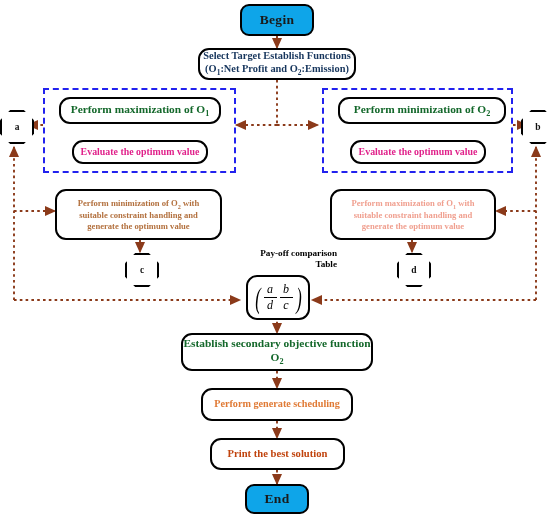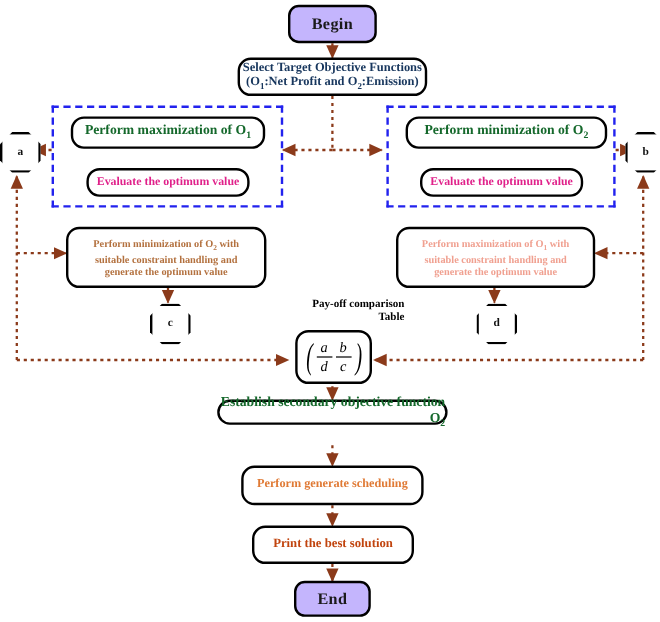--- a/index.html
+++ b/index.html
@@ -6,21 +6,21 @@
   body{width:550px;height:518px;overflow:hidden;
        font-family:"Liberation Serif",serif;}
   #stage{position:relative;width:550px;height:518px;}
 
   svg#wires{position:absolute;left:0;top:0;width:550px;height:518px;}
 
   .node{position:absolute;box-sizing:border-box;display:flex;
         align-items:center;justify-content:center;text-align:center;
         border:2.2px solid #000;background:#fff;}
 
-  .term{border-radius:9px;background:#c4b5fd;border:2.2px solid #000;
+  .term{border-radius:9px;background:#0ea5e9;border:2.2px solid #000;
         font-weight:bold;font-size:13.5px;color:#1a1a1a;
         letter-spacing:.3px;}
 
   .proc{border-radius:11px;font-weight:bold;line-height:1.18;}
 
   .t-navy{color:#17365d;font-size:10.4px;}
   .t-green{color:#14682b;font-size:11.4px;}
   .t-pink{color:#e0218a;font-size:9.9px;}
   .t-brown{color:#b3713f;font-size:8.6px;}
   .t-salmon{color:#f0a090;font-size:8.6px;}
@@ -101,21 +101,21 @@
       <path d="M277,470 L277,484" marker-end="url(#ah)"></path>
     </g>
   </svg>
 
   <div class="node term" style="left:240px;top:4px;width:74px;height:32px;">
     <span>Begin</span>
   </div>
 
   <div class="node proc t-navy" style="left:198px;top:48px;width:158px;height:32px;">
     <div>
-      <div>Select Target Objective Functions</div>
+      <div>Select Target Establish Functions</div>
       <div>
         <span>(O</span><sub>1</sub><span>:Net Profit and O</span><sub>2</sub><span>:Emission)</span>
       </div>
     </div>
   </div>
 
   <div class="dashbox" style="left:43px;top:88px;width:193px;height:85px;"></div>
 
   <div class="node proc t-green" style="left:59px;top:97px;width:162px;height:27px;">
     <span><span>Perform maximization of O</span><sub>1</sub></span>
@@ -181,21 +181,21 @@
         <span class="mcol">
           <span class="num">b</span>
           <span class="bar"></span>
           <span class="den">c</span>
         </span>
       </span>
       <span class="paren">)</span>
     </div>
   </div>
 
-  <div class="node proc t-green" style="left:181px;top:333px;width:192px;height:21px;text-align:right;">
+  <div class="node proc t-green" style="left:181px;top:333px;width:192px;height:38px;">
     <span><span>Establish secondary objective function O</span><sub>2</sub></span>
   </div>
 
   <div class="node proc t-orange" style="left:201px;top:388px;width:152px;height:33px;">
     <span>Perform generate scheduling</span>
   </div>
 
   <div class="node proc t-darkorange" style="left:210px;top:438px;width:135px;height:32px;">
     <span>Print the best solution</span>
   </div>

